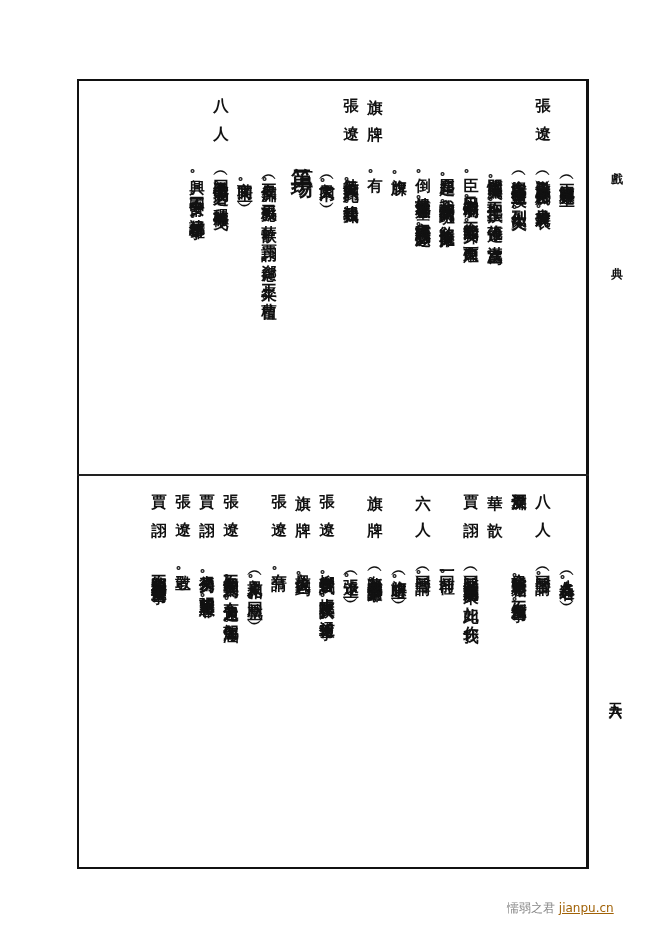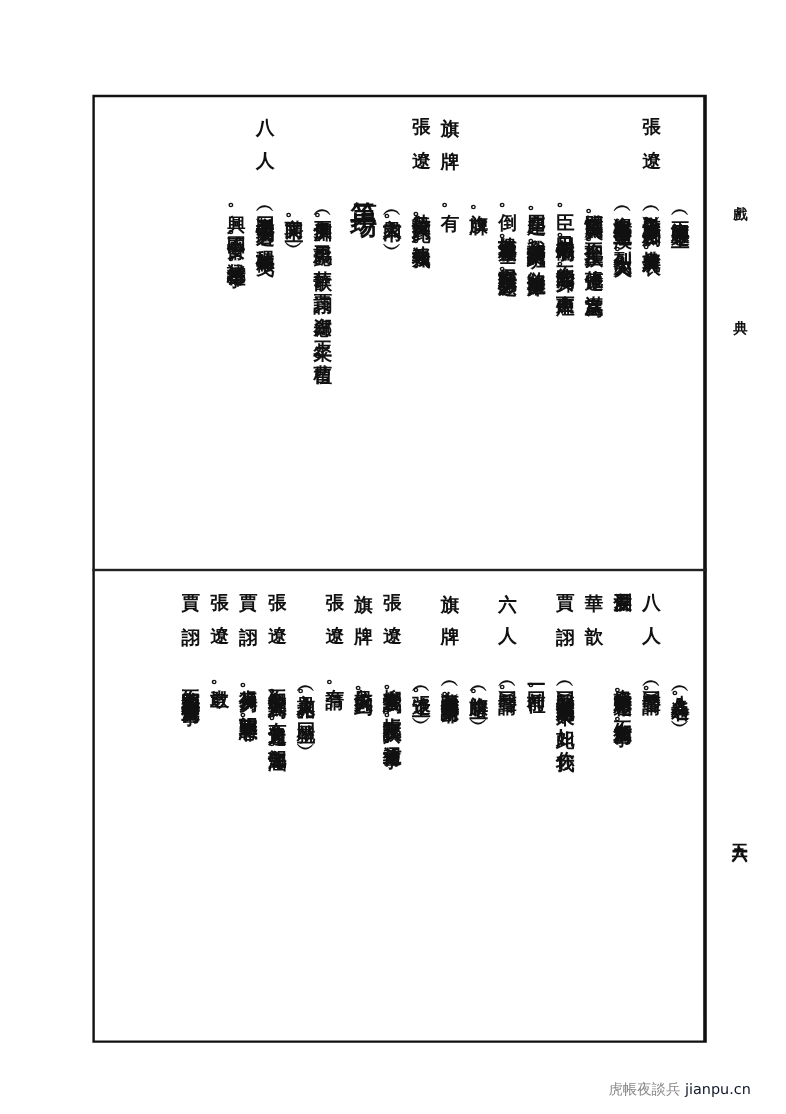--- a/index.html
+++ b/index.html
@@ -17,21 +17,21 @@
   .col { writing-mode:vertical-rl; font-size:15.5px; line-height:22px;
          letter-spacing:1.3px; white-space:nowrap; width:24px; font-weight:bold; }
   .col .spk { display:inline-block; }
   .heading { font-size:22px; width:34px; letter-spacing:4px; padding-top:64px; }
   .margin-title { position:absolute; left:608px; writing-mode:vertical-rl;
                   font-size:12px; font-weight:bold; }
   .page-num { position:absolute; left:606px; top:692px; writing-mode:vertical-rl;
               font-size:13px; font-weight:bold; letter-spacing:1px; }
   .watermark { position:absolute; left:507px; top:900px; font-size:12px;
                color:#888; font-family:"DejaVu Sans","Liberation Sans",sans-serif; }
-  .watermark .dom { color:#0f172a; }
+  .watermark .dom { color:#a16207;text-decoration:underline; }
 </style>
 </head>
 <body>
 
 <div class="frame"></div>
 <div class="divider"></div>
 
 <div class="margin-title" style="top:162px;">戲</div>
 <div class="margin-title" style="top:257px;">典</div>
 <div class="page-num">五六六</div>
@@ -73,15 +73,15 @@
       <div class="col"><span class="spk" style="height: 80px; letter-spacing: 6px;">張　遼</span><span>有請。</span></div>
       <div class="col" style="padding-top: 84px;"><span>（衆人相見。同就坐。）</span></div>
       <div class="col"><span class="spk" style="height: 80px; letter-spacing: 6px;">張　遼</span><span>不知衆位大人駕到。有失遠迎。望乞海涵。</span></div>
       <div class="col"><span class="spk" style="height: 80px; letter-spacing: 6px;">賈　詡</span><span>來得匆匆。望張將軍恕罪。</span></div>
       <div class="col"><span class="spk" style="height: 80px; letter-spacing: 6px;">張　遼</span><span>豈敢。</span></div>
       <div class="col"><span class="spk" style="height: 80px; letter-spacing: 6px;">賈　詡</span><span>不知將軍相約吾等所爲何事。</span></div>
     </div>
 </div>
 
 <div class="watermark">
-  <span>虎帳夜談兵</span>
+  <span>懦弱之君</span>
   <span class="dom">jianpu.cn</span>
 </div>
 
 </body></html>

